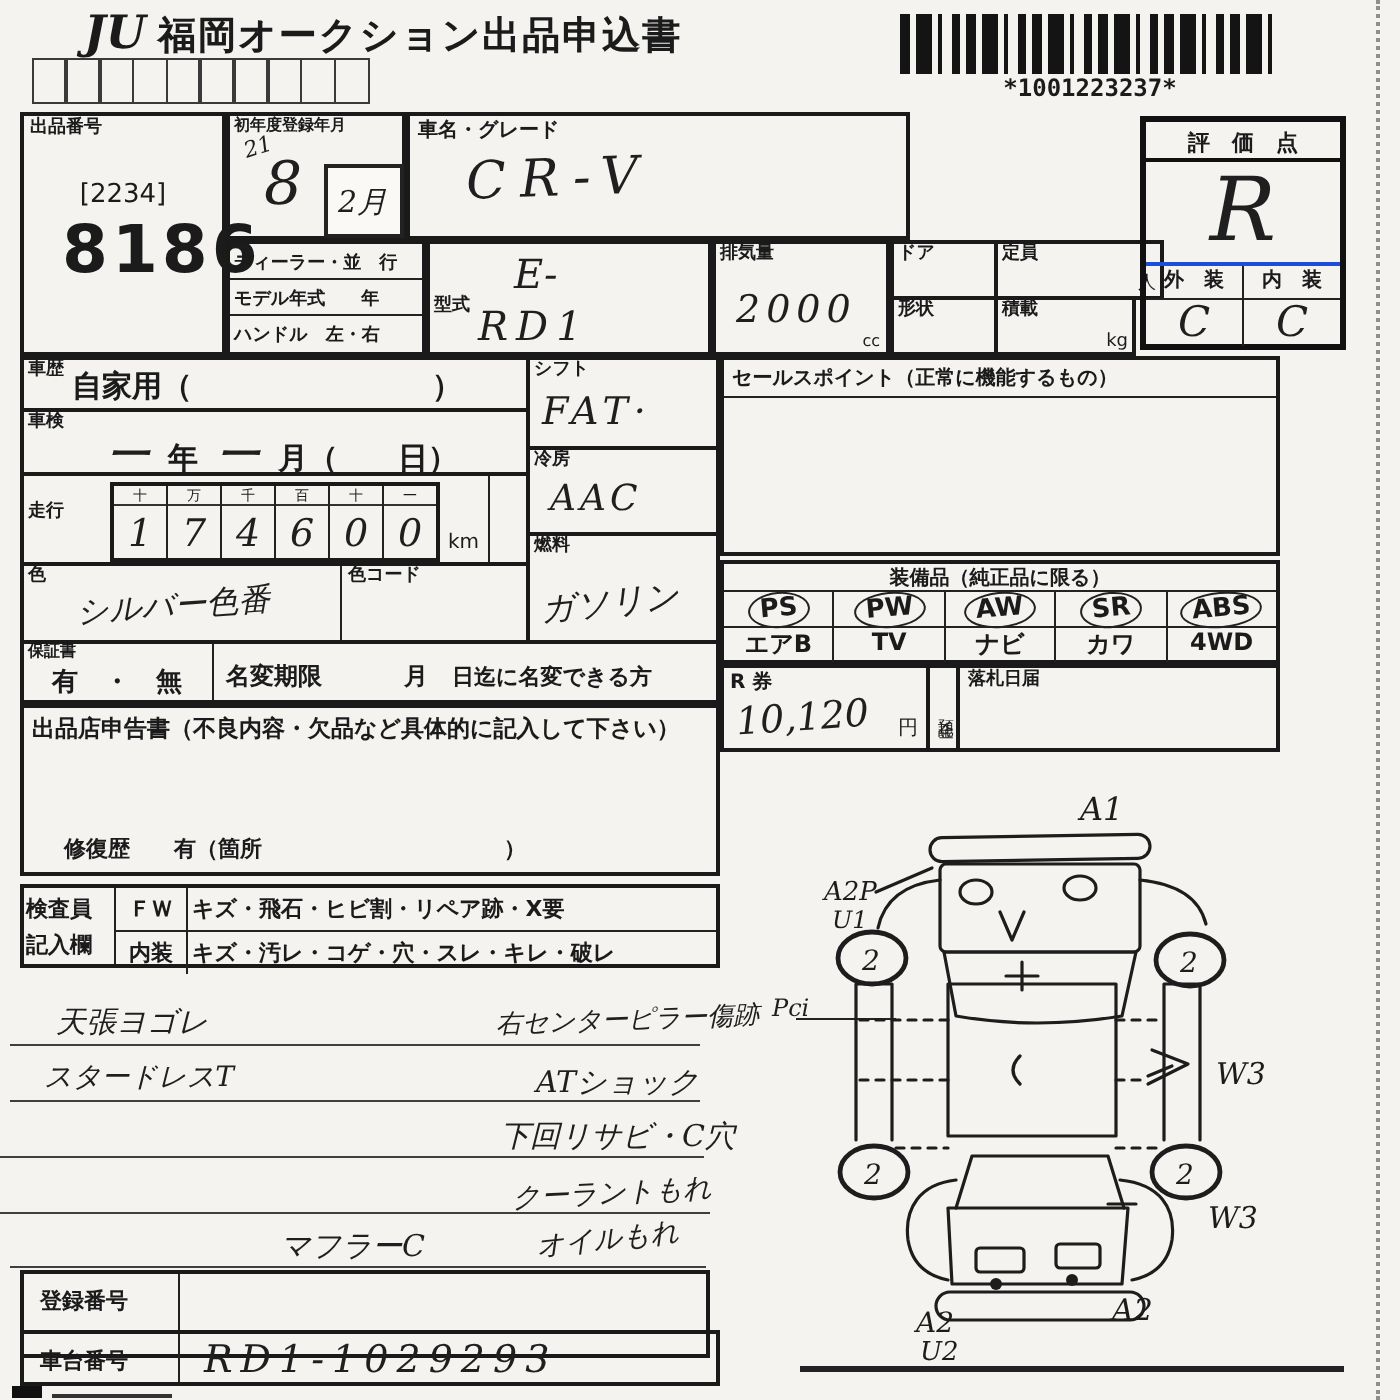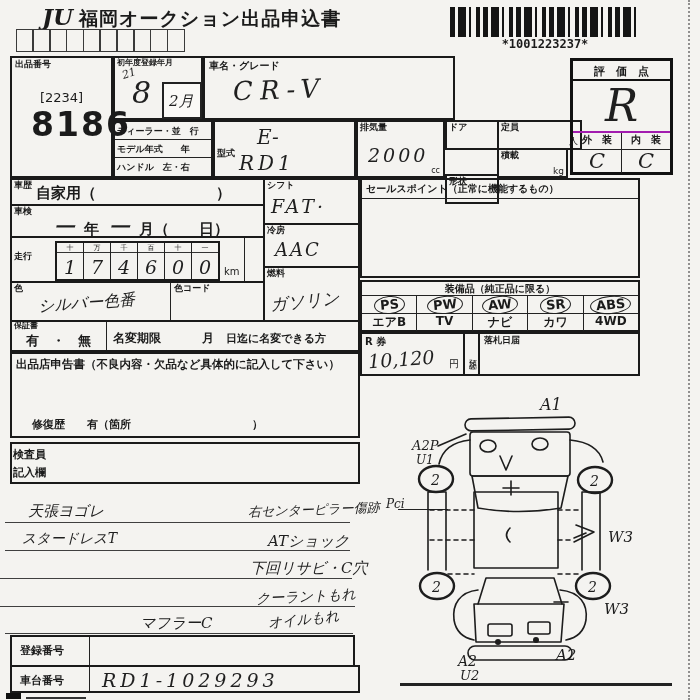--- a/index.html
+++ b/index.html
@@ -91,32 +91,32 @@
     <span class="abs" style="right:3px;bottom:1px;font-size:8px;">cc</span>
   </div>
 
   <div class="box" style="left:445px;top:120px;width:54px;height:30px;">
     <div class="lbl" style="padding:1px 2px;">ドア</div>
   </div>
   <div class="box" style="left:497px;top:120px;width:85px;height:30px;">
     <div class="lbl" style="padding:1px 2px;">定員</div>
     <span class="abs" style="right:2px;bottom:0;font-size:9px;">人</span>
   </div>
-  <div class="box" style="left:445px;top:148px;width:54px;height:30px;margin-top:26px;">
+  <div class="box" style="left:445px;top:148px;width:54px;height:30px;">
     <div class="lbl" style="padding:1px 2px;">形状</div>
   </div>
   <div class="box" style="left:497px;top:148px;width:71px;height:30px;">
     <div class="lbl" style="padding:1px 2px;">積載</div>
     <span class="abs" style="right:2px;bottom:0;font-size:9px;">kg</span>
   </div>
 
   <div class="box3" style="left:570px;top:58px;width:103px;height:117px;">
     <div style="height:20px;border-bottom:2px solid #111;text-align:center;font-size:11px;font-weight:bold;padding-top:3px;">評　価　点</div>
     <div class="hand" style="height:50px;text-align:center;font-size:44px;line-height:50px;">R</div>
-    <div style="height:19px;border-top:2px solid #a21caf;border-bottom:1.3px solid #222;display:flex;font-size:10px;font-weight:bold;text-align:center;">
+    <div style="height:19px;border-top:2px solid #1d4ed8;border-bottom:1.3px solid #222;display:flex;font-size:10px;font-weight:bold;text-align:center;">
       <div style="flex:1;border-right:1.3px solid #222;">外　装</div>
       <div style="flex:1;">内　装</div>
     </div>
     <div style="height:23px;display:flex;text-align:center;">
       <div class="hand" style="flex:1;border-right:1.3px solid #222;font-size:21px;line-height:23px;">C</div>
       <div class="hand" style="flex:1;font-size:21px;line-height:23px;">C</div>
     </div>
   </div>
 
   <div class="box" style="left:10px;top:178px;width:255px;height:28px;">
@@ -236,20 +236,30 @@
 
   <div class="box" style="left:10px;top:352px;width:350px;height:86px;">
     <div style="font-size:11.5px;font-weight:bold;padding:3px 4px;">出品店申告書（不良内容・欠品など具体的に記入して下さい）</div>
     <div class="abs" style="left:20px;bottom:4px;font-size:11px;font-weight:bold;">修復歴　　有（箇所　　　　　　　　　　　）</div>
   </div>
 
   <div class="box" style="left:10px;top:442px;width:350px;height:42px;display:flex;">
     <div style="width:45px;font-size:11px;font-weight:bold;padding:2px 1px;line-height:1.6;">
       <div>検査員</div>
       <div>記入欄</div>
+    </div>
+    <div style="flex:1;border-left:1.5px solid #222;display:flex;flex-direction:column;">
+      <div style="flex:1;display:flex;border-bottom:1.3px solid #222;font-size:11px;font-weight:bold;">
+        <div class="ctr" style="width:36px;border-right:1.3px solid #222;">ＦＷ</div>
+        <div style="flex:1;padding:3px 2px;">キズ・飛石・ヒビ割・リペア跡・X要</div>
+      </div>
+      <div style="flex:1;display:flex;font-size:11px;font-weight:bold;">
+        <div class="ctr" style="width:36px;border-right:1.3px solid #222;">内装</div>
+        <div style="flex:1;padding:3px 2px;">キズ・汚レ・コゲ・穴・スレ・キレ・破レ</div>
+      </div>
     </div>
   </div>
 
   <div class="rline" style="left:5px;top:522px;width:345px;"></div>
   <div class="rline" style="left:5px;top:550px;width:345px;"></div>
   <div class="rline" style="left:0;top:578px;width:352px;"></div>
   <div class="rline" style="left:0;top:606px;width:355px;"></div>
   <div class="rline" style="left:5px;top:633px;width:348px;"></div>
 
   <span class="hand abs" style="left:28px;top:502px;font-size:15px;">天張ヨゴレ</span>
@@ -311,21 +321,21 @@
     <circle cx="90" cy="250" r="3" fill="#1d1d1d"></circle>
     <circle cx="128" cy="248" r="3" fill="#1d1d1d"></circle>
     <rect class="ln" x="60" y="254" width="104" height="14" rx="7"></rect>
     <path class="ln" d="M146,210 H160"></path>
     <text x="196" y="222" font-size="15">W3</text>
     <text x="50" y="274" font-size="14">A2</text>
     <text x="52" y="288" font-size="13">U2</text>
     <text x="148" y="268" font-size="15">A2</text>
   </svg>
 
-  <div class="box" style="left:10px;top:635px;width:345px;height:32px;display:flex;">
+  <div class="box" style="left:10px;top:635px;width:345px;height:44px;display:flex;">
     <div style="width:78px;border-right:1.5px solid #222;font-size:11px;font-weight:bold;padding:6px 0 0 8px;">登録番号</div>
     <div style="flex:1;"></div>
   </div>
   <div class="box" style="left:10px;top:665px;width:350px;height:28px;display:flex;">
     <div style="width:78px;border-right:1.5px solid #222;font-size:11px;font-weight:bold;padding:6px 0 0 8px;">車台番号</div>
     <div class="hand" style="flex:1;font-size:19px;letter-spacing:4px;padding:2px 0 0 12px;">RD1-1029293</div>
   </div>
 
   <div class="abs" style="left:688px;top:0;height:700px;border-left:2px dotted #666;opacity:.7;"></div>
   <div class="abs" style="left:400px;top:683px;width:272px;height:3px;background:#222;"></div>

